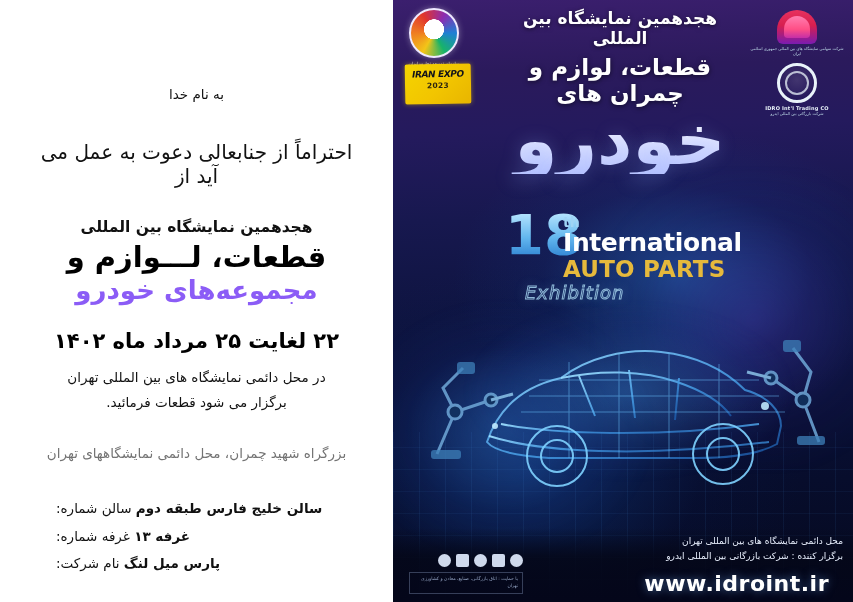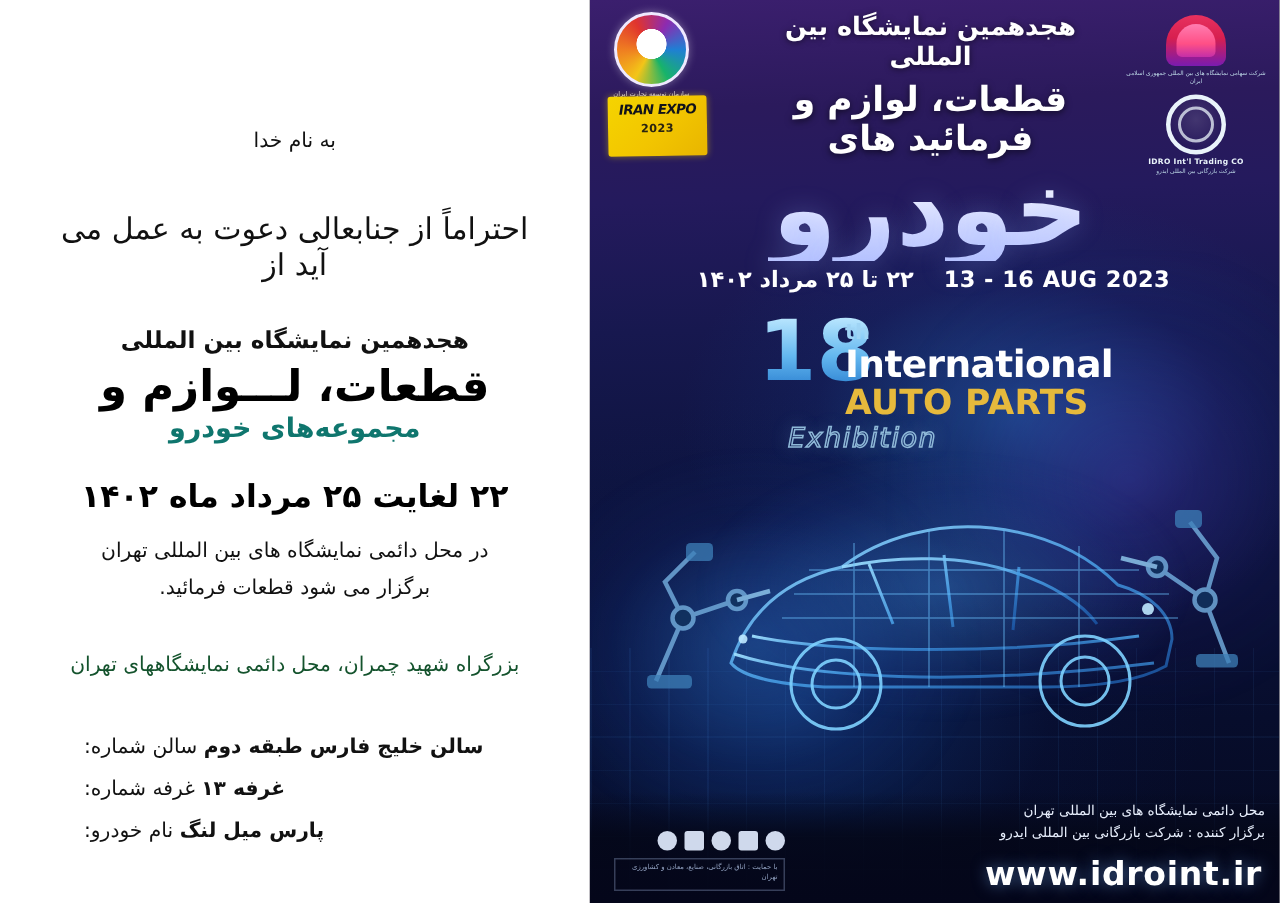--- a/index.html
+++ b/index.html
@@ -322,21 +322,21 @@
     right: 10px; top: 6px;
     width: 300px;
     text-align: right;
     direction: rtl;
     color: #e7eefc;
     font-size: 9px;
     line-height: 1.7;
   }
   .pf-url {
     position: absolute;
-    right: 12px; bottom: 6px;
+    right: 24px; bottom: 6px;
     font-size: 22px;
     font-weight: bold;
     letter-spacing: .5px;
     color: #ffffff;
     direction: ltr;
     text-shadow: 0 0 10px rgba(120,180,255,.5);
   }
   .pf-badges {
     position: absolute;
     left: 10px; bottom: 8px;
@@ -398,44 +398,44 @@
     color: #111;
   }
   .et-2 {
     font-size: 29px;
     font-weight: bold;
     line-height: 1.22;
     margin-top: 4px;
     color: #000;
   }
   .et-3 {
-    font-size: 18px;
+    font-size: 26px;
     font-weight: bold;
     line-height: 1.22;
-    color: #0f766e;
+    color: #8b5cf6;
   }
   .event-date {
     text-align: center;
     font-size: 21px;
     font-weight: bold;
     margin-top: 22px;
     color: #000;
   }
   .venue {
     text-align: center;
     font-size: 13.5px;
     line-height: 1.85;
     margin-top: 12px;
     color: #111;
   }
   .address {
     text-align: center;
     font-size: 13.5px;
     margin-top: 30px;
-    color: #14532d;
+    color: #737373;
   }
   .details {
     margin-top: 34px;
     padding-left: 26px;
     text-align: left;
   }
   .detail-row {
     font-size: 13.5px;
     line-height: 2.05;
     direction: rtl;
@@ -472,29 +472,24 @@
         <div class="shell"></div>
         <div class="cap2">شرکت سهامی نمایشگاه های بین المللی جمهوری اسلامی ایران</div>
         <div class="ring"></div>
         <div class="cap3">IDRO Int'l Trading CO</div>
         <div class="cap2">شرکت بازرگانی بین المللی ایدرو</div>
       </div>
     </div>
 
     <div class="poster-head">
       <div class="ph-line1">هجدهمین نمایشگاه بین المللی</div>
-      <div class="ph-line2">قطعات، لوازم و فرمائید های</div>
+      <div class="ph-line2">قطعات، لوازم و چمران های</div>
       <div class="ph-khodro">خودرو</div>
     </div>
 
-    <div class="date-row">
-      <div class="date-fa">۲۲ تا ۲۵ مرداد ۱۴۰۲</div>
-      <div class="date-sep"></div>
-      <div class="date-en">13 - 16 AUG 2023</div>
-    </div>
 
     <div class="poster-en">
       <div class="en-18">18</div>
       <div class="en-th">th</div>
       <div class="en-intl">International</div>
       <div class="en-auto">AUTO PARTS</div>
       <div class="en-exh">Exhibition</div>
     </div>
 
     <div class="car-wrap">
@@ -602,18 +597,18 @@
       <div class="detail-row">
         <span class="detail-value">سالن خلیج فارس طبقه دوم</span>
         <span class="detail-label">سالن شماره:</span>
       </div>
       <div class="detail-row">
         <span class="detail-value">غرفه ۱۳</span>
         <span class="detail-label">غرفه شماره:</span>
       </div>
       <div class="detail-row">
         <span class="detail-value">پارس میل لنگ</span>
-        <span class="detail-label">نام خودرو:</span>
+        <span class="detail-label">نام شرکت:</span>
       </div>
     </div>
   </div>
 
 </div>
 
 </body></html>

